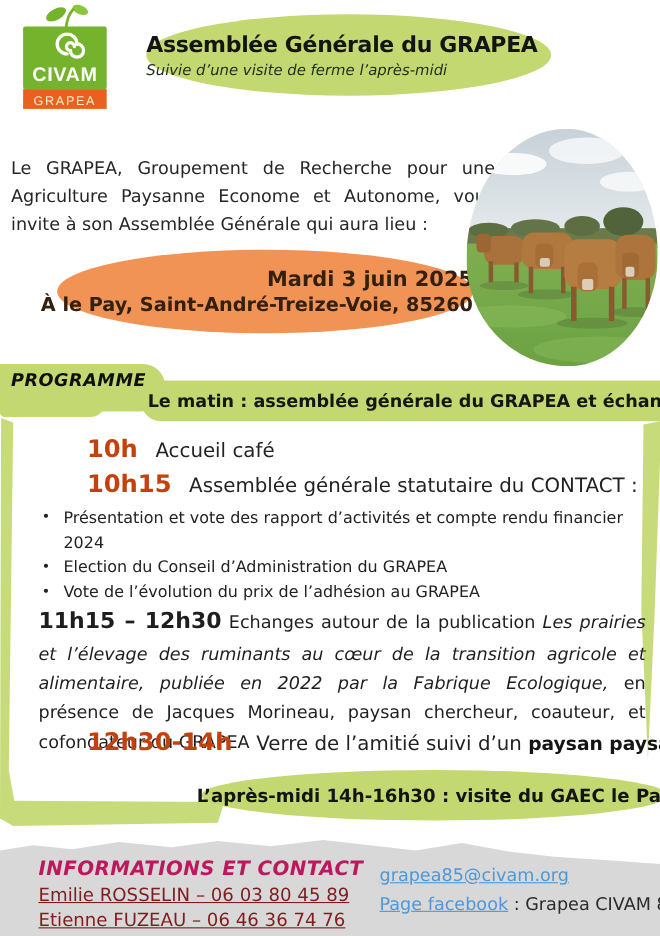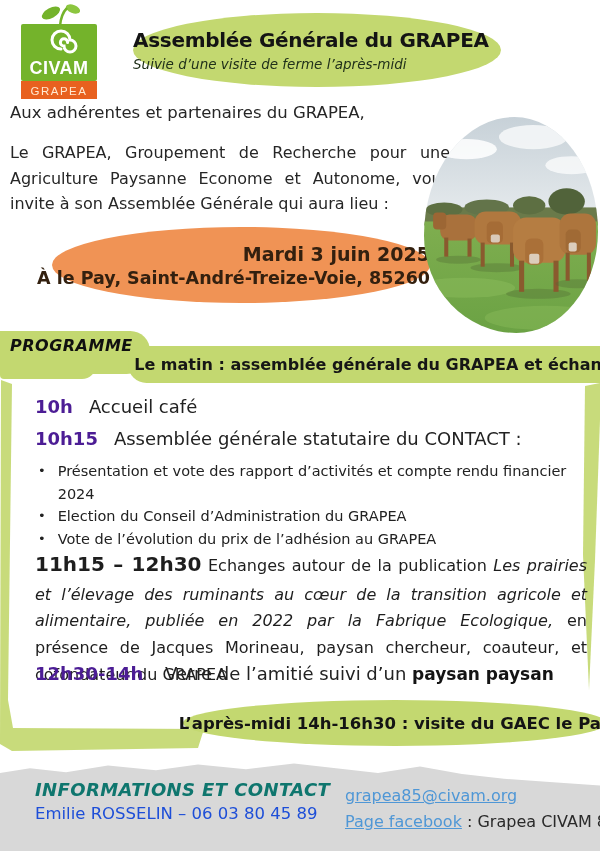--- a/index.html
+++ b/index.html
@@ -41,21 +41,21 @@
   .prog-tail{left:0;top:362px;width:96px;height:17px;background:#c3d870;border-radius:0 0 14px 4px;}
   .prog-label{left:10px;top:336px;font-size:16px;font-weight:bold;font-style:italic;letter-spacing:0.5px;color:#101010;}
   .banner-morning{
     left:128px;top:346px;width:472px;height:37px;background:#c3d870;border-radius:20px 0 0 20px;
     display:flex;align-items:center;justify-content:center;
   }
   .banner-morning span{font-size:16px;font-weight:bold;color:#161616;white-space:nowrap;padding-left:40px;}
 
   
   .pline{left:35px;white-space:nowrap;}
-  .pline .time{font-weight:bold;font-size:18px;color:#4c1d95;}
+  .pline .time{font-weight:bold;font-size:22px;color:#c2410c;margin-left:44px;}
   .pline .desc{font-size:18px;margin-left:16px;color:#222;}
   .line-10h{top:396px;}
   .line-10h15{top:428px;}
   .bullets{left:38px;top:460px;width:545px;margin:0;padding:0;list-style:none;}
   .bullets li{font-size:14.5px;line-height:22.5px;color:#222;display:flex;}
   .bullets li::before{content:"•";margin-right:12px;font-size:13px;line-height:22.5px;}
   .session{left:35px;top:548px;width:552px;font-size:16px;line-height:1.68;text-align:justify;color:#1e1e1e;}
   .session .time{font-weight:bold;font-size:20px;}
   .session .it{font-style:italic;}
   .lunch{top:663px;}
@@ -66,22 +66,22 @@
     left:183px;top:700px;width:424px;height:46px;background:#c3d870;border-radius:50%/50%;
     display:flex;align-items:center;justify-content:center;
   }
   .banner-afternoon span{font-size:16.5px;font-weight:bold;color:#141414;white-space:nowrap;}
 
   
   .footer{
     left:0;top:756px;width:600px;height:95px;background:#d8d8d8;
     clip-path:polygon(0 18%,5% 13%,11% 17%,18% 10%,26% 15%,33% 9%,41% 14%,49% 8%,56% 13%,63% 18%,70% 11%,77% 19%,84% 24%,91% 27%,100% 31%,100% 100%,0 100%);
   }
-  .footer-heading{left:35px;top:779px;font-size:18px;font-weight:bold;font-style:italic;letter-spacing:0.4px;color:#0f766e;white-space:nowrap;}
-  .contact{left:35px;font-size:16.5px;color:#1d4ed8;white-space:nowrap;}
+  .footer-heading{left:35px;top:779px;font-size:18px;font-weight:bold;font-style:italic;letter-spacing:0.4px;color:#be185d;white-space:nowrap;}
+  .contact{left:35px;font-size:16.5px;color:#7f1d1d;white-space:nowrap;text-decoration:underline;}
   .contact-1{top:804px;}
   .contact-2{top:827px;}
   .links{left:345px;top:786px;font-size:16px;white-space:nowrap;}
   .links a{color:#4f97d6;text-decoration:underline;cursor:pointer;}
   .fb-line{margin-top:7px;}
   .fb-rest{color:#2a2a2a;}
 
   .strokes{left:0;top:0;width:600px;height:851px;pointer-events:none;}
 </style>
 </head>
@@ -100,21 +100,20 @@
       <rect x="1" y="79" width="76" height="18" fill="#e8611f"></rect>
       <text x="39" y="93" text-anchor="middle" font-family="Liberation Sans,sans-serif" font-size="11.5" fill="#ffe9d0" letter-spacing="1.5">GRAPEA</text>
     </svg>
   </div>
 
   <div class="abs title-ellipse">
     <div class="title-main">Assemblée Générale du GRAPEA</div>
     <div class="title-sub">Suivie d’une visite de ferme l’après-midi</div>
   </div>
 
-  <div class="abs salutation">Aux adhérentes et partenaires du GRAPEA,</div>
   <div class="abs intro-body">Le GRAPEA, Groupement de Recherche pour une Agriculture Paysanne Econome et Autonome, vous invite à son Assemblée Générale qui aura lieu :</div>
 
   <div class="abs event-ellipse">
     <div class="event-date">Mardi 3 juin 2025</div>
     <div class="event-loc">À le Pay, Saint-André-Treize-Voie, 85260</div>
   </div>
 
   <div class="abs photo">
     <svg viewBox="0 0 172 215" preserveAspectRatio="none">
       <defs>
@@ -202,18 +201,19 @@
     <span class="time">12h30-14h</span><span class="desc">  Verre de l’amitié suivi d’un </span><span class="bold">paysan paysan</span>
   </div>
 
   <div class="abs banner-afternoon">
     <span>L’après-midi 14h-16h30 : visite du GAEC le Pay</span>
   </div>
 
   <div class="abs footer"></div>
   <div class="abs footer-heading">INFORMATIONS ET CONTACT</div>
   <div class="abs contact contact-1">Emilie ROSSELIN – 06 03 80 45 89</div>
+  <div class="abs contact contact-2">Etienne FUZEAU – 06 46 36 74 76</div>
   <div class="abs links">
     <div><a href="#">grapea85@civam.org</a></div>
     <div class="fb-line"><a href="#">Page facebook</a><span class="fb-rest"> : Grapea CIVAM 85</span></div>
   </div>
 
 </div>
 
 </body></html>

